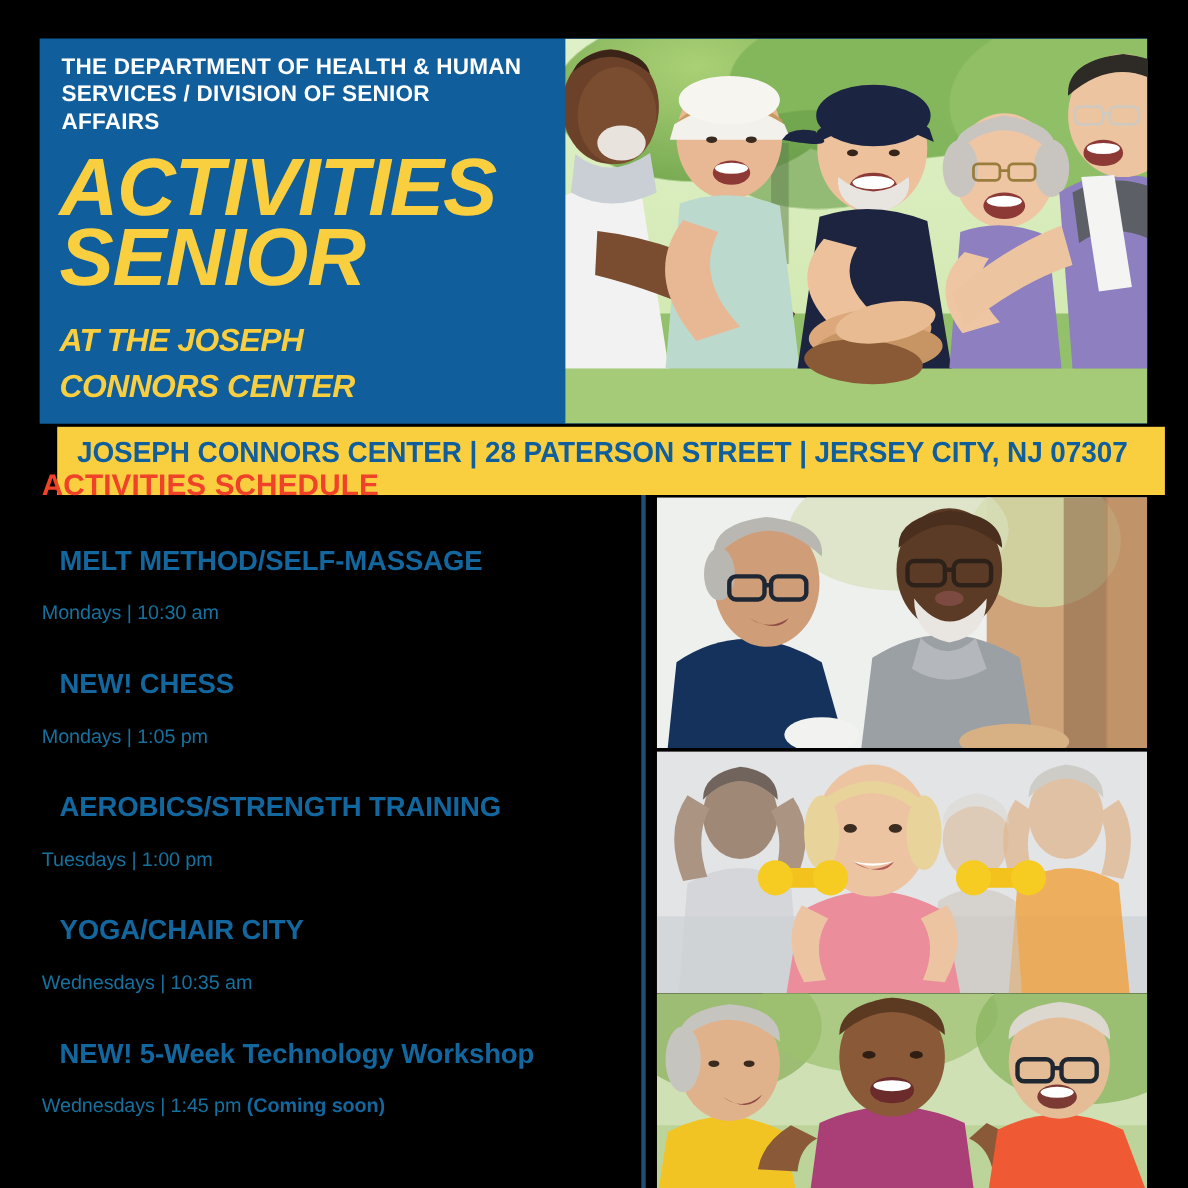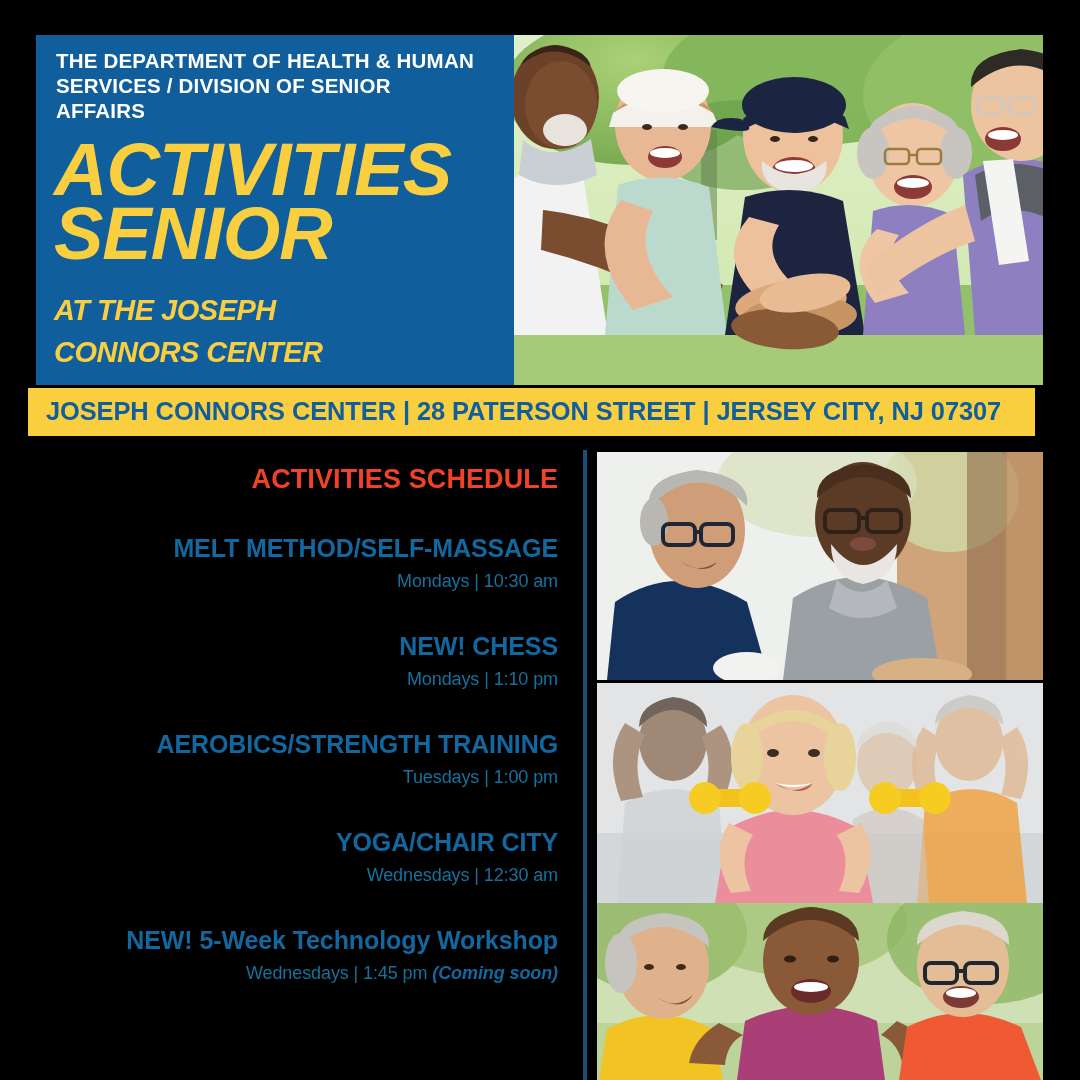--- a/index.html
+++ b/index.html
@@ -29,48 +29,48 @@
     font-size:74px;line-height:64px;letter-spacing:-1px;
   }
   .subtitle{
     position:absolute;left:18px;top:254px;width:470px;
     color:#FACF3F;font-weight:bold;font-style:italic;
     font-size:29px;line-height:42px;letter-spacing:-0.5px;
   }
 
   
   .addrbar{
-    position:absolute;left:28px;top:388px;width:1007px;height:48px;
+    position:absolute;left:52px;top:388px;width:1007px;height:62px;
     background:#FACF3F;
     text-align:center;
   }
   .addrtext{
     position:absolute;left:18px;top:0;height:46px;line-height:46px;
     color:#115E9C;font-weight:bold;font-size:26.5px;
     letter-spacing:-0.1px;
     transform:scaleX(0.96);transform-origin:left center;
     white-space:nowrap;
   }
 
   
-  .schedule{position:absolute;left:38px;top:464px;width:520px;text-align:right;}
+  .schedule{position:absolute;left:38px;top:426px;width:520px;}
   .sched-head{
     color:#F04129;font-weight:bold;font-size:27px;letter-spacing:0.1px;
     margin:0 0 38px 0;
   }
   .item{margin-bottom:34px;}
   .item-name{
     color:#12679F;font-weight:bold;font-size:25px;line-height:30px;
-    letter-spacing:-0.1px;margin:0;
+    letter-spacing:-0.1px;margin:16px;
   }
   .item-time{
     color:#16719E;font-size:18px;line-height:32px;margin:2px 0 0 0;
     letter-spacing:-0.1px;
   }
-  .note{font-weight:bold;font-style:italic;color:#12679F;}
+  .note{font-weight:bold;color:#12679F;}
 
   
   .divider{position:absolute;left:583px;top:450px;width:4px;height:630px;background:#1C4E76;}
 
   
   .stack{position:absolute;left:597px;top:452px;width:446px;height:628px;overflow:hidden;}
   .stack .ph{position:absolute;left:0;width:446px;overflow:hidden;}
   .stack .ph svg{display:block;}
   #ph1{top:0;height:228px;}
   #ph2{top:231px;height:220px;}
@@ -202,31 +202,31 @@
   <div class="schedule">
     <div class="sched-head">ACTIVITIES SCHEDULE</div>
 
     <div class="item">
       <p class="item-name">MELT METHOD/SELF-MASSAGE</p>
       <p class="item-time">Mondays | 10:30 am</p>
     </div>
 
     <div class="item">
       <p class="item-name">NEW! CHESS</p>
-      <p class="item-time">Mondays | 1:10 pm</p>
+      <p class="item-time">Mondays | 1:05 pm</p>
     </div>
 
     <div class="item">
       <p class="item-name">AEROBICS/STRENGTH TRAINING</p>
       <p class="item-time">Tuesdays | 1:00 pm</p>
     </div>
 
     <div class="item">
       <p class="item-name">YOGA/CHAIR CITY</p>
-      <p class="item-time">Wednesdays | 12:30 am</p>
+      <p class="item-time">Wednesdays | 10:35 am</p>
     </div>
 
     <div class="item">
       <p class="item-name">NEW! 5-Week Technology Workshop</p>
       <p class="item-time"><span>Wednesdays | 1:45 pm </span><span class="note">(Coming soon)</span></p>
     </div>
 
   </div>
 
   <div class="divider"></div>

